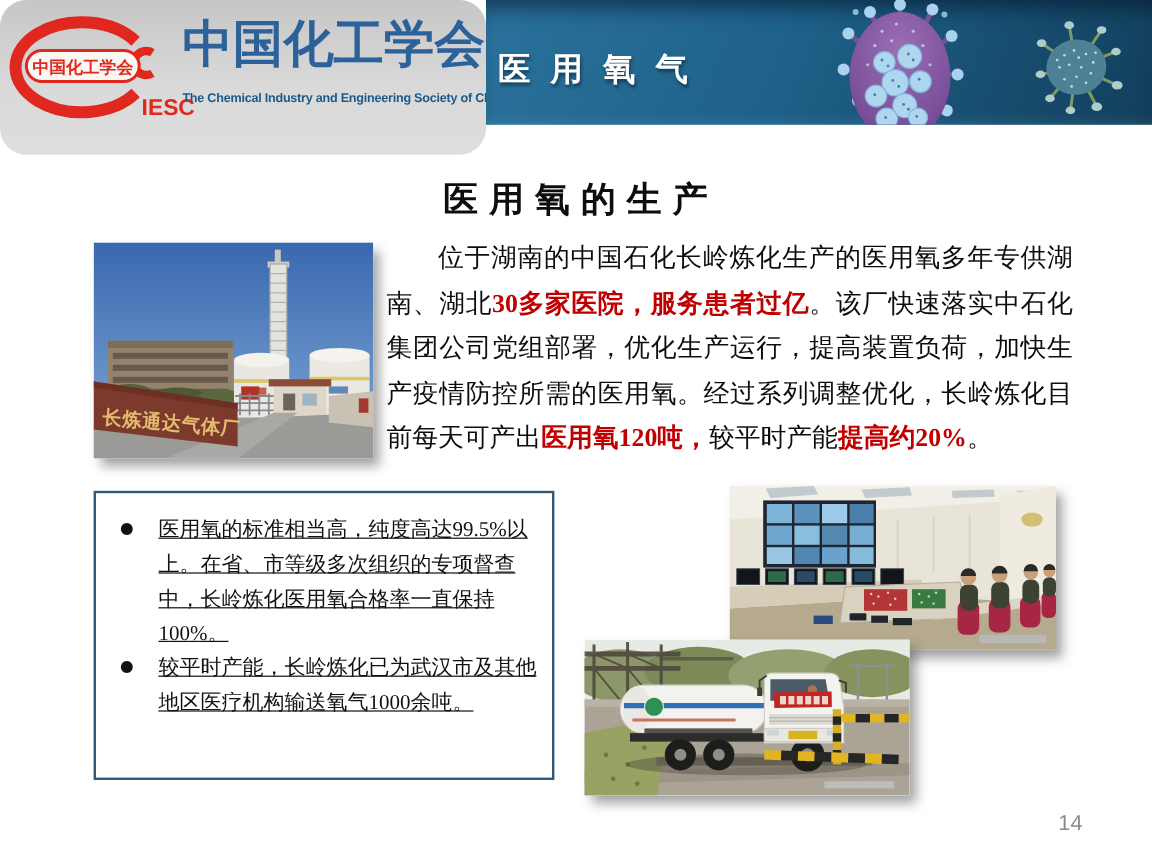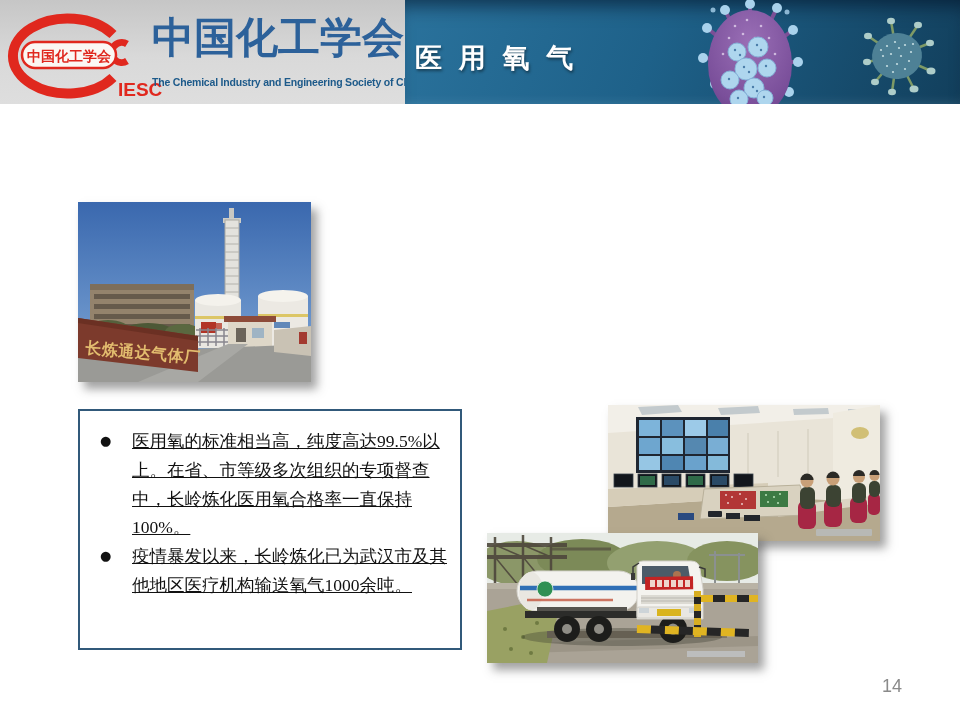--- a/index.html
+++ b/index.html
@@ -1,22 +1,22 @@
 <!DOCTYPE html>
 <html><head>
 <meta charset="utf-8">
 <style>
   html,body { margin:0; padding:0; background:#fff; }
   .slide { position:relative; width:960px; height:720px; background:#ffffff; overflow:hidden;
            font-family:"Liberation Serif","DejaVu Serif",serif; }
 
   
   .header { position:absolute; top:0; left:0; width:960px; height:104px; }
-  .logo-area { position:absolute; top:0; left:0; width:405px; height:104px;
-               background:linear-gradient(180deg,#c6c6c6 0%,#d9d9d9 55%,#dedede 100%); }
+  .logo-area { position:absolute; top:0; left:0; width:405px; height:129px;
+               background:linear-gradient(180deg,#c6c6c6 0%,#d9d9d9 55%,#dedede 100%);border-radius:22px; }
   .logo-svg { position:absolute; left:6px; top:4px; }
   .org-cn { position:absolute; left:152px; top:8px; font-size:42px; font-weight:bold;
             color:#2c619a; line-height:60px; letter-spacing:0px; white-space:nowrap; }
   .org-en { position:absolute; left:152px; top:76px; font-size:10.5px; font-weight:bold;
             color:#1d5a8a; white-space:nowrap; font-family:"Liberation Sans",sans-serif; letter-spacing:-0.2px; }
   .blue-bar { position:absolute; top:0; left:405px; width:555px; height:104px;
               background:linear-gradient(112deg,#2a729c 0%,#1e6189 45%,#123f5c 100%);
               box-shadow:inset 0 16px 18px -10px rgba(0,15,35,.6), inset 0 -8px 12px -8px rgba(180,220,240,.18);
               overflow:hidden; }
   .bar-title { position:absolute; left:10px; top:40px; color:#ffffff; font-size:27px; font-weight:bold;
@@ -176,20 +176,21 @@
             <circle cx="44" cy="55" r="1.1"></circle>
             <circle cx="32" cy="58" r="1.1"></circle>
           <circle cx="52" cy="30" r="1.1"></circle>
             <circle cx="20" cy="36" r="1.1"></circle>
             <circle cx="38" cy="34" r="1.1"></circle>
         </g>
       </svg>
     </div>
   </div>
 
+  <div class="slide-title">医 用 氧 的 生 产</div>
 
   <svg class="photo factory" viewBox="0 0 233 180" preserveAspectRatio="none">
     <defs>
       <linearGradient id="skyG" x1="0" y1="0" x2="0" y2="1">
         <stop offset="0" stop-color="#3a68ae"></stop>
           <stop offset="0.7" stop-color="#6c96cc"></stop>
           <stop offset="1" stop-color="#8fb0d8"></stop>
       </linearGradient>
     </defs>
     <rect width="233" height="180" fill="url(#skyG)"></rect>
@@ -239,30 +240,31 @@
     <polygon points="60,180 150,142 170,142 120,180" fill="#a8a8a4"></polygon>
     <polygon points="196,128 233,124 233,154 196,150" fill="#c9c2b4"></polygon>
     <rect x="221" y="130" width="8" height="12" fill="#a33a30"></rect>
     <g>
       <polygon points="0,116 120,134 120,170 0,156" fill="#7c3a2c"></polygon>
       <polygon points="0,116 120,134 120,139 0,121" fill="#6b3023"></polygon>
       <text x="7" y="151" transform="rotate(5 7 151)" font-size="16" font-weight="bold" fill="#e2bc6e" letter-spacing="0.5">长炼通达气体厂</text>
     </g>
   </svg>
 
+  <div class="paragraph"><span>位于湖南的中国石化长岭炼化生产的医用氧多年专供湖南、湖北</span><span class="em-red">30多家医院，服务患者过亿</span><span>。该厂快速落实中石化集团公司党组部署，优化生产运行，提高装置负荷，加快生产疫情防控所需的医用氧。经过系列调整优化，长岭炼化目前每天可产出</span><span class="em-red">医用氧120吨，</span><span>较平时产能</span><span class="em-red">提高约20%</span><span>。</span></div>
 
   <div class="points-box">
     <ul>
         <li>
           <span class="marker">●</span>
           <span class="btext">医用氧的标准相当高，纯度高达99.5%以上。在省、市等级多次组织的专项督查中，长岭炼化医用氧合格率一直保持100%。</span>
         </li>
         <li>
           <span class="marker">●</span>
-          <span class="btext">疫情暴发以来，长岭炼化已为武汉市及其他地区医疗机构输送氧气1000余吨。</span>
+          <span class="btext">较平时产能，长岭炼化已为武汉市及其他地区医疗机构输送氧气1000余吨。</span>
         </li>
       </ul>
   </div>
 
   <svg class="photo control" viewBox="0 0 272 136" preserveAspectRatio="none">
     <rect width="272" height="136" fill="#e9e4d8"></rect>
     <polygon points="0,0 272,0 272,10 0,28" fill="#f2efe8"></polygon>
     <g fill="#c3cacd">
       <polygon points="30,2 70,0 74,7 34,10"></polygon>
         <polygon points="110,3 150,1 152,8 113,10"></polygon>

